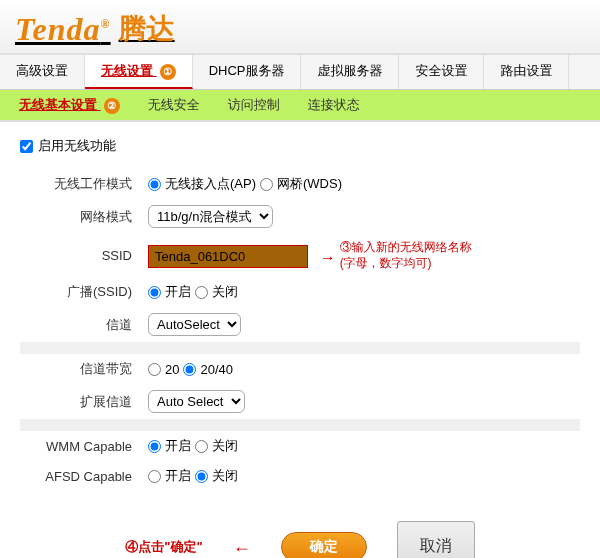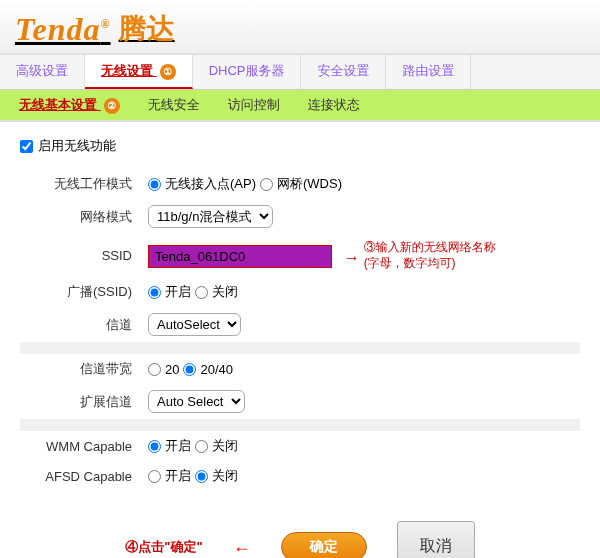--- a/index.html
+++ b/index.html
@@ -38,21 +38,21 @@
     .top-nav {
       background: #f5f5f5;
       border-bottom: 1px solid #ccc;
       display: flex;
       padding: 0;
     }
     .top-nav-item {
       padding: 7px 16px;
       cursor: pointer;
       font-size: 13px;
-      color: #8b5cf6;
+      color: #000000;
       border-right: 1px solid #ddd;
       white-space: nowrap;
     }
     .top-nav-item.active {
       color: #cc0000;
       border-bottom: 2px solid #cc0000;
       font-weight: bold;
       text-decoration: underline;
       background: #fff;
     }
@@ -142,22 +142,22 @@
       border: 1px solid #aaa;
       border-radius: 6px;
       background: #fff;
     }
 
     
     .ssid-input {
       border: 1px solid #cc0000;
       padding: 3px 6px;
       font-size: 13px;
-      width: 184px;
-      background: #a21caf;
+      width: 160px;
+      background: #a16207;
     }
 
     
     .ssid-annotation {
       color: #cc0000;
       font-size: 12px;
       margin-left: 8px;
       display: inline-flex;
       align-items: center;
       gap: 4px;
@@ -215,20 +215,21 @@
   <span class="logo-chinese">腾达</span>
 </div>
 
 <div class="top-nav">
   <div class="top-nav-item">高级设置</div>
   <div class="top-nav-item active">
     <span>无线设置</span>
     <span class="circle-marker">①</span>
   </div>
   <div class="top-nav-item">DHCP服务器</div>
+  <div class="top-nav-item">虚拟服务器</div>
   <div class="top-nav-item">安全设置</div>
   <div class="top-nav-item">路由设置</div>
 </div>
 
 <div class="sub-nav">
   <div class="sub-nav-item active">
     <span>无线基本设置</span>
     <span class="circle-marker">②</span>
   </div>
   <div class="sub-nav-item">无线安全</div>

